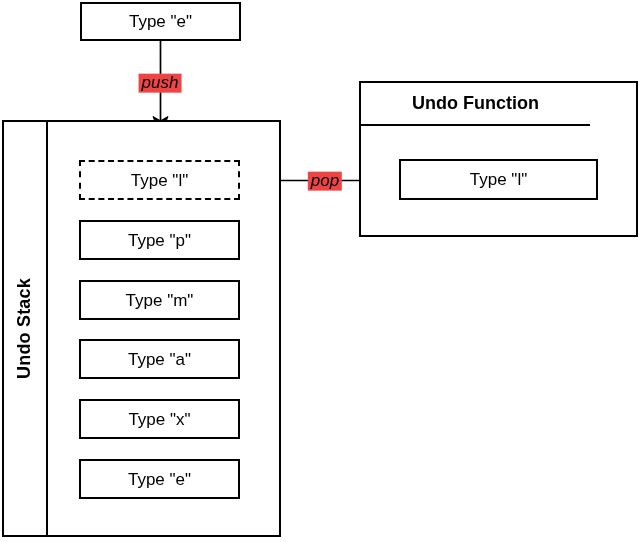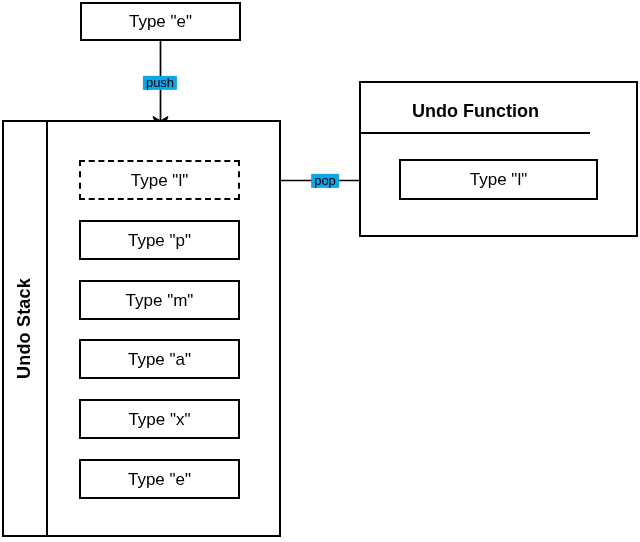--- a/index.html
+++ b/index.html
@@ -73,38 +73,39 @@
   .fn-outer {
     position: absolute;
     box-sizing: border-box;
     left: 359px; top: 81px; width: 279px; height: 156px;
     border: 2px solid #000000;
     background: #ffffff;
   }
   .fn-title {
     position: absolute;
     box-sizing: border-box;
-    left: 0; top: 8px; width: 229px; height: 43px;
+    left: 0; top: 0; width: 229px; height: 43px;
     border-bottom: 2px solid #000000;
     display: flex;
     align-items: center;
     justify-content: center;
     font-weight: bold;
     font-size: 18px;
   }
   .fn-item { left: 399px; top: 159px; width: 199px; height: 41px; }
 
   .edge-label {
     position: absolute;
     transform: translate(-50%, -50%);
-    background: #0ea5e9;
+    background: #ef4444;
     padding: 0 3px;
-    font-size: 13px;
+    font-size: 17px;
     line-height: 1.1;
     white-space: nowrap;
+    font-style: italic;
   }
   .push-label { left: 160px; top: 83px; }
   .pop-label  { left: 325px; top: 181px; }
 </style>
 </head>
 <body>
 
 <div class="canvas">
 
   <svg class="arrows" viewBox="0 0 640 542" xmlns="http://www.w3.org/2000/svg">

